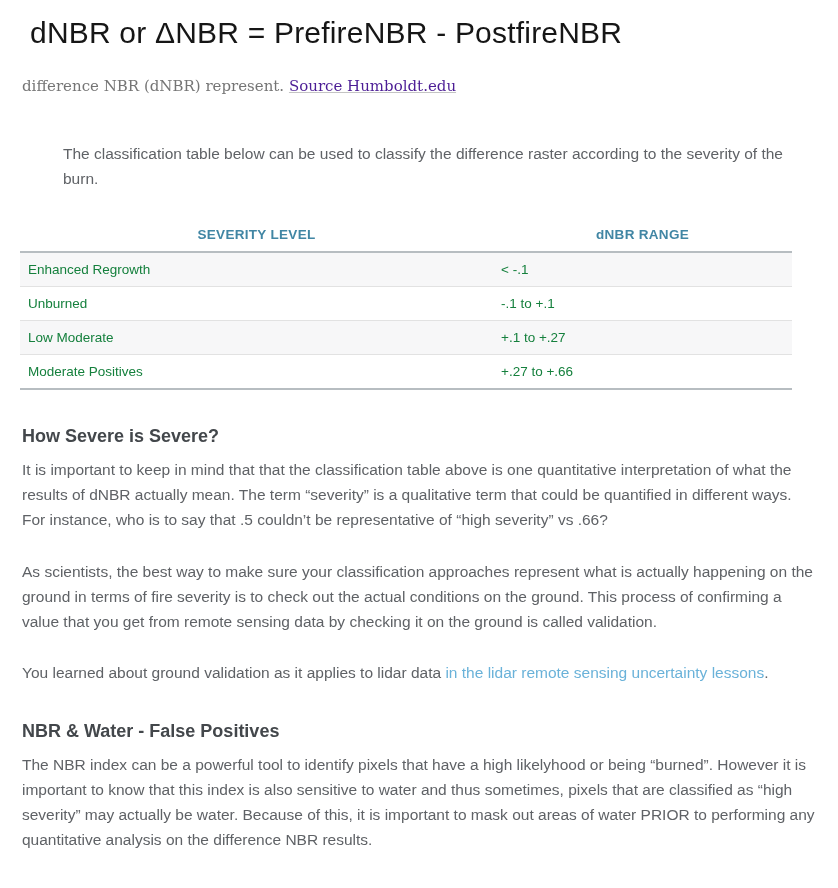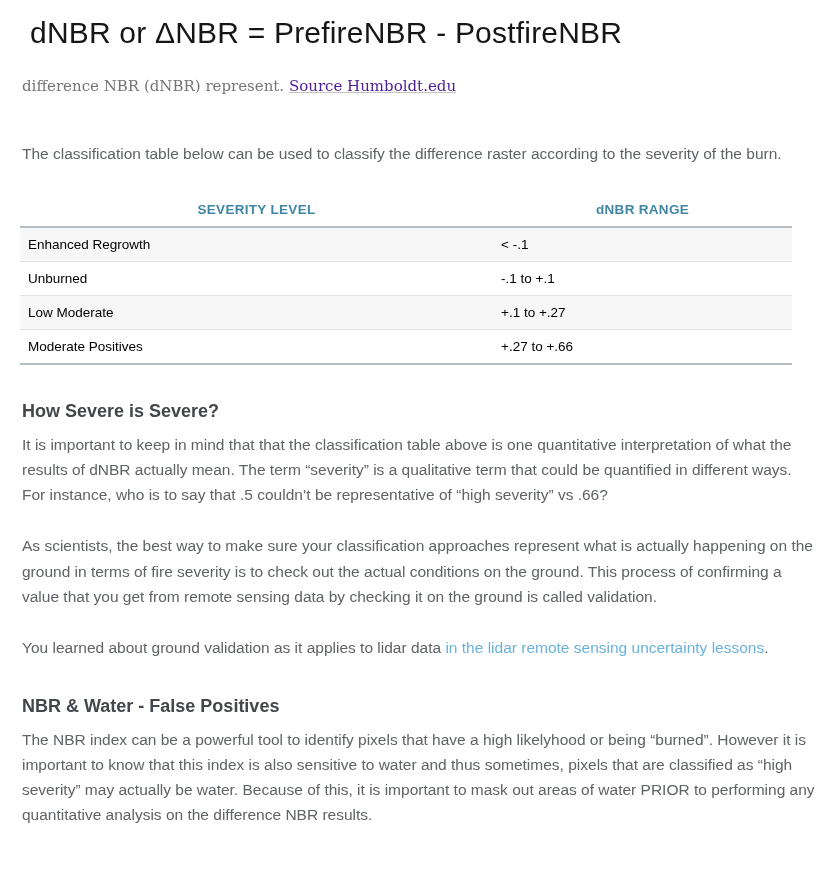--- a/index.html
+++ b/index.html
@@ -30,40 +30,40 @@
     text-decoration: underline;
     text-decoration-color: #c4c4c4;
     cursor: pointer;
   }
   p.body {
     font-size: 15.5px;
     line-height: 1.62;
     color: #5f6266;
     margin: 0 0 26px 0;
   }
-  p.intro { margin-top: 46px; }
+  p.intro { margin-top: 46px; margin-left: 41px; }
   table.classification {
     border-collapse: collapse;
     width: 772px;
     margin: 20px 0 0 -2px;
     border-bottom: 2px solid #b7bdc1;
   }
   table.classification th {
     text-align: center;
     color: #4186a4;
     font-size: 13.5px;
     font-weight: 700;
     letter-spacing: 0.3px;
     padding: 10px 8px 9px 8px;
     border-bottom: 2px solid #b7bdc1;
   }
   table.classification th:first-child { width: 457px; }
   table.classification td {
     font-size: 13.5px;
-    color: #000000;
+    color: #15803d;
     padding: 9px 8px;
     margin-left: 31px;
   }
   table.classification tbody tr { border-bottom: 1px solid #e2e2e2; }
   table.classification tbody tr:nth-child(1),
   table.classification tbody tr:nth-child(3) { background: #f7f7f8; }
   h2.section-heading {
     font-size: 18px;
     font-weight: 700;
     color: #43474b;

